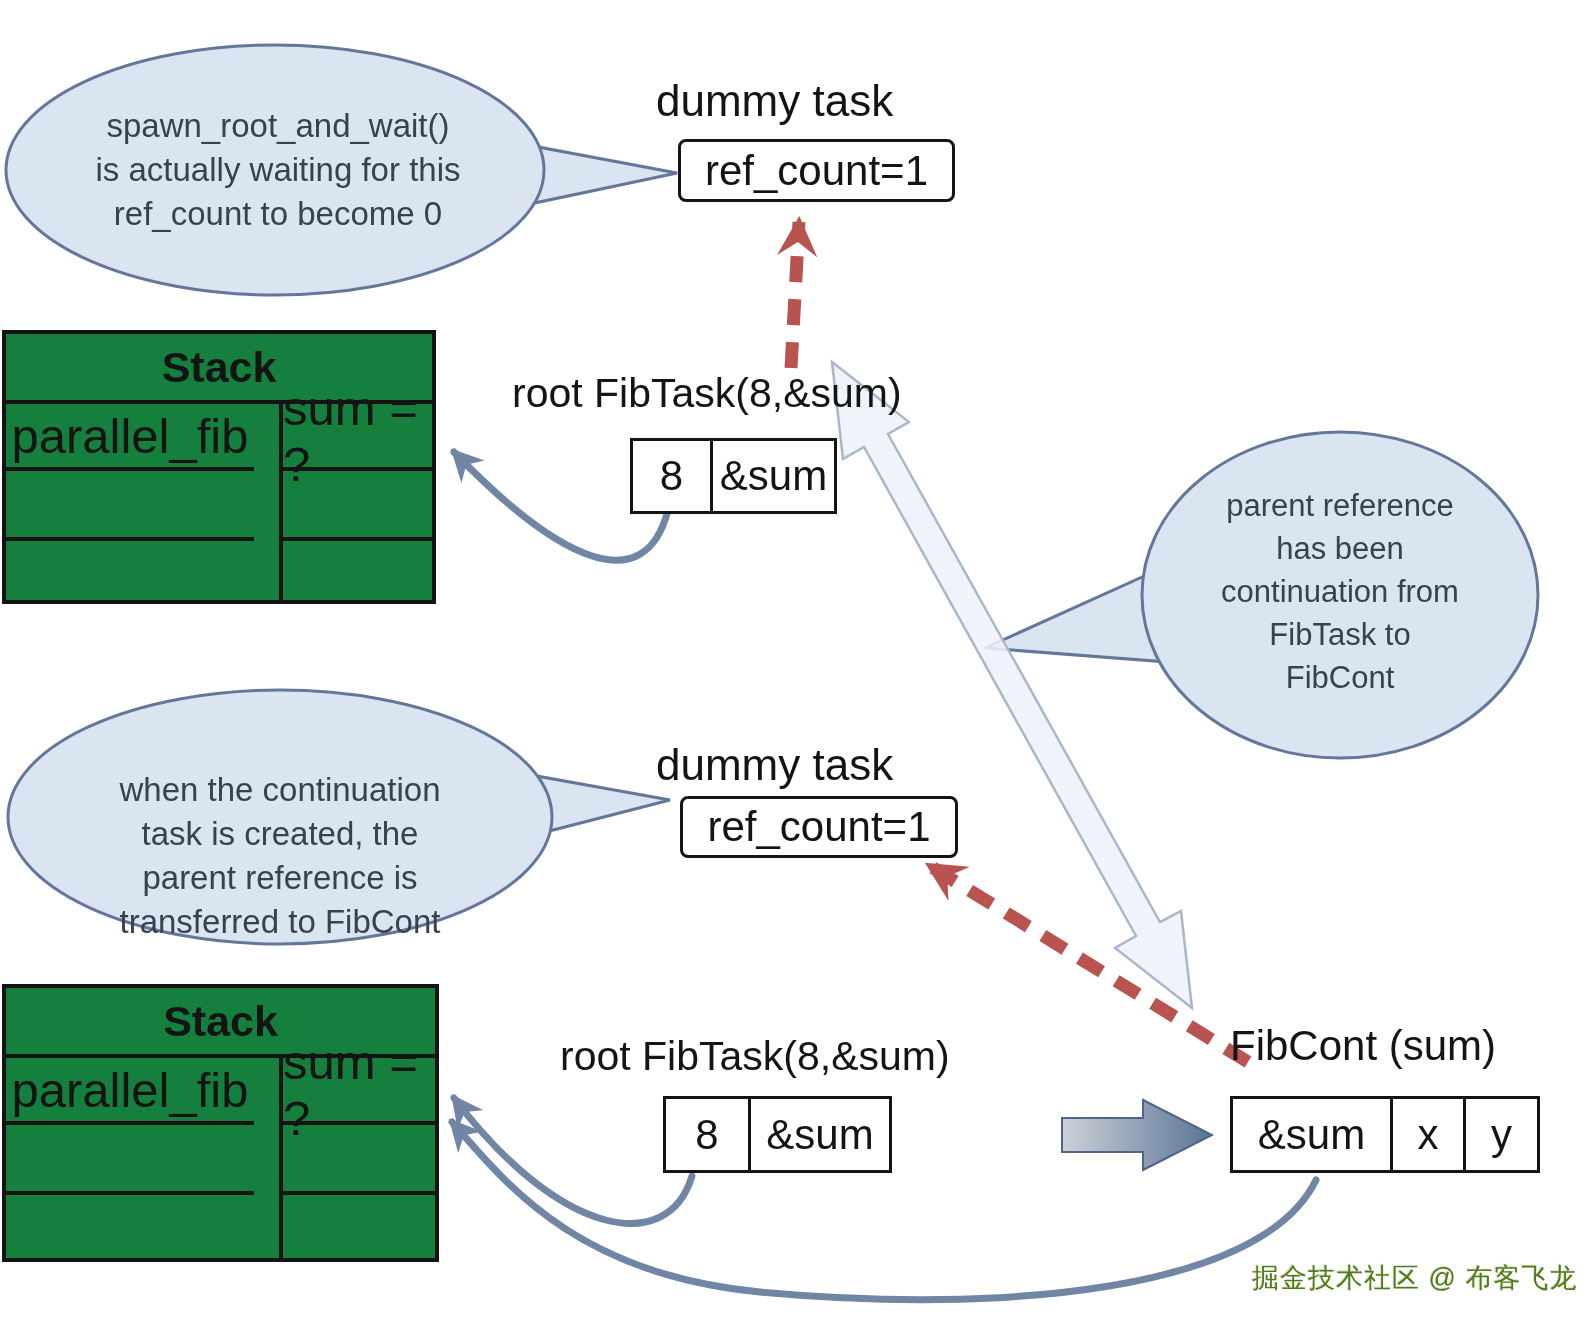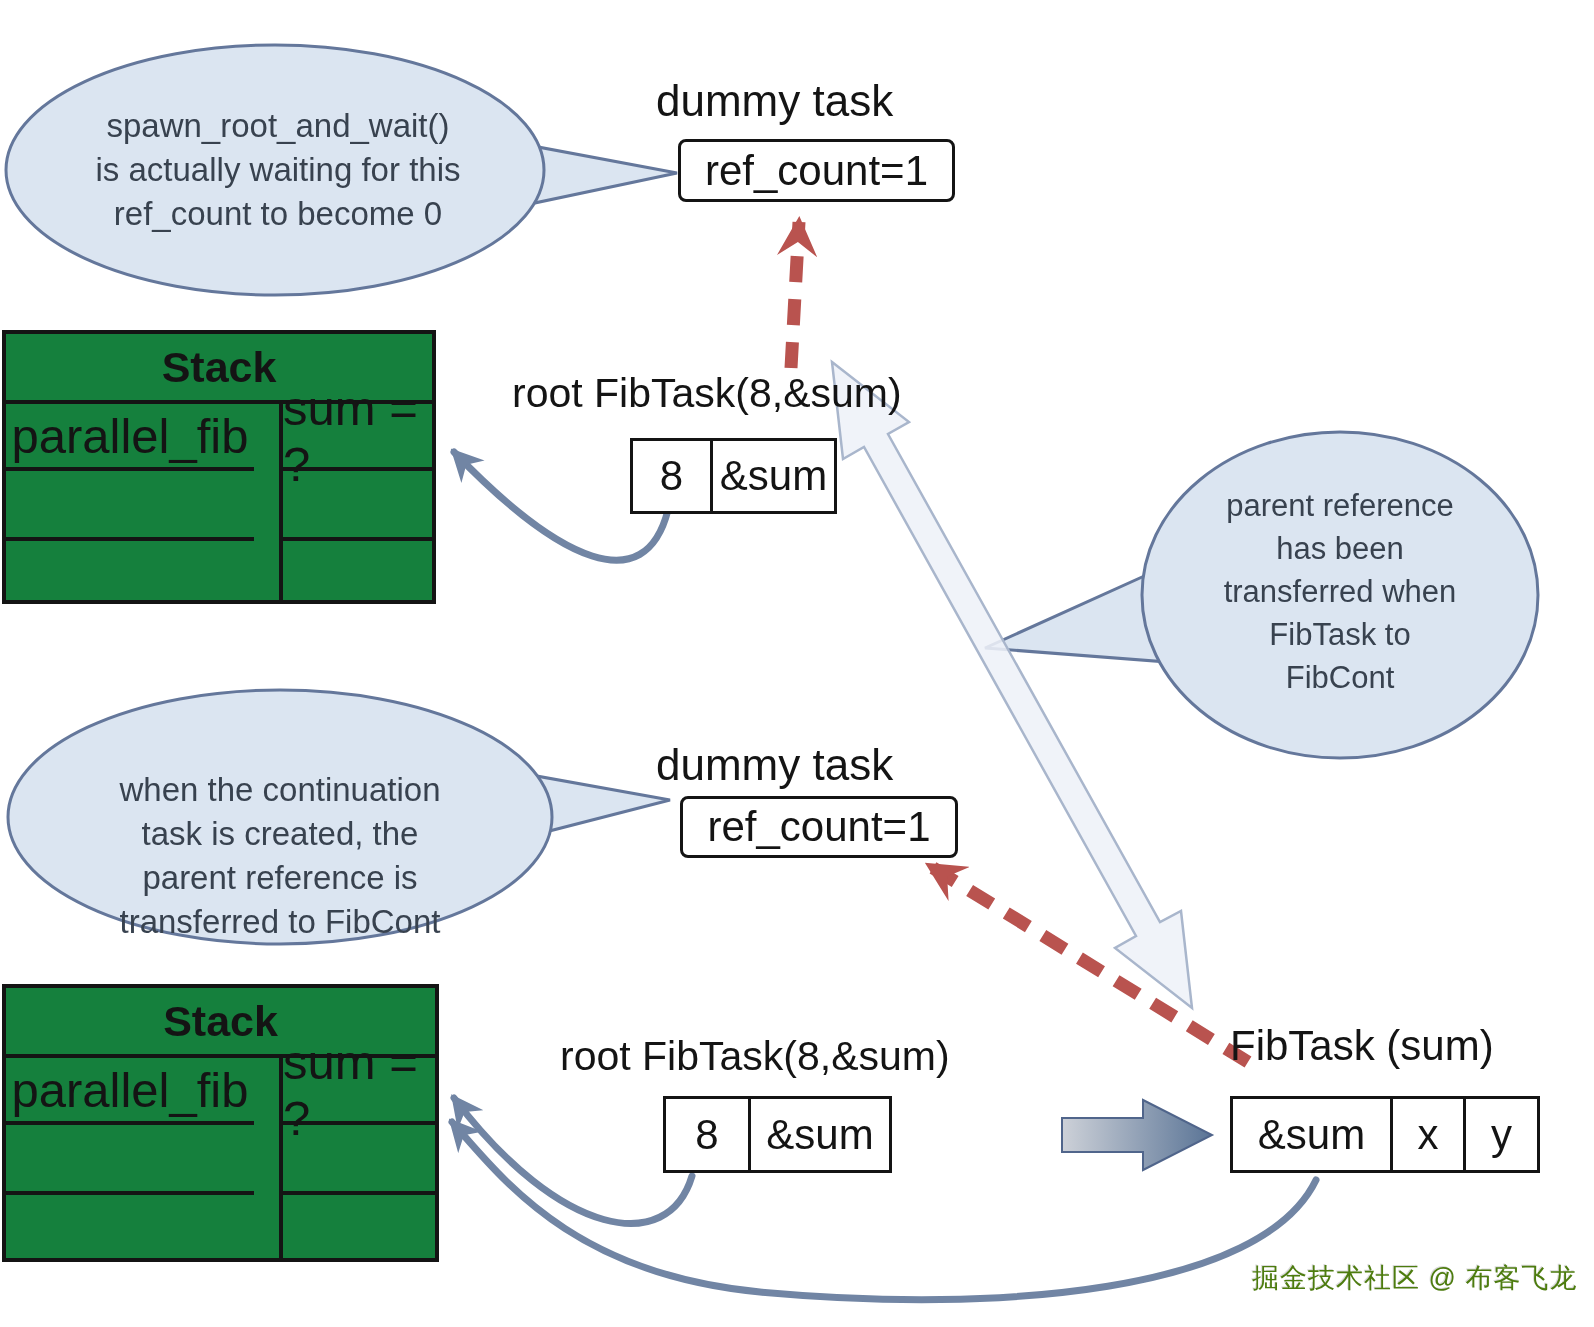--- a/index.html
+++ b/index.html
@@ -109,21 +109,21 @@
 
   <div class="big-label" style="left:512px; top:370px; width:500px; font-size:41px;">root FibTask(8,&amp;sum)</div>
 
   <div class="taskbox" style="left:630px; top:438px; width:207px; height:76px; grid-template-columns:77px 1fr;">
     <div class="taskcell">8</div>
     <div class="taskcell bl">&amp;sum</div>
   </div>
 
   <div class="bubble-text small" style="left:1185px; top:484px; width:310px;">parent reference
 has been
-transferred when
+continuation from
 FibTask to
 FibCont</div>
 
   <div class="bubble-text" style="left:26px; top:736px; width:508px;margin-top:32px;">when the continuation
 task is created, the
 parent reference is
 transferred to FibCont</div>
 
   <div class="big-label" style="left:656px; top:740px; width:320px; font-size:44px;">dummy task</div>
 
@@ -139,21 +139,21 @@
     <div class="stack-cell c2 bt"></div>
   </div>
 
   <div class="big-label" style="left:560px; top:1033px; width:500px; font-size:41px;">root FibTask(8,&amp;sum)</div>
 
   <div class="taskbox" style="left:663px; top:1096px; width:229px; height:77px; grid-template-columns:82px 1fr;">
     <div class="taskcell">8</div>
     <div class="taskcell bl">&amp;sum</div>
   </div>
 
-  <div class="big-label" style="left:1230px; top:1022px; width:334px; font-size:42px;">FibTask (sum)</div>
+  <div class="big-label" style="left:1230px; top:1022px; width:334px; font-size:42px;">FibCont (sum)</div>
 
   <div class="taskbox" style="left:1230px; top:1096px; width:310px; height:77px; grid-template-columns:157px 73px 1fr;">
     <div class="taskcell">&amp;sum</div>
     <div class="taskcell bl">x</div>
     <div class="taskcell bl">y</div>
   </div>
 
   <div class="watermark" style="left:1252px; top:1260px;">掘金技术社区 @ 布客飞龙</div>
 
 </div>

